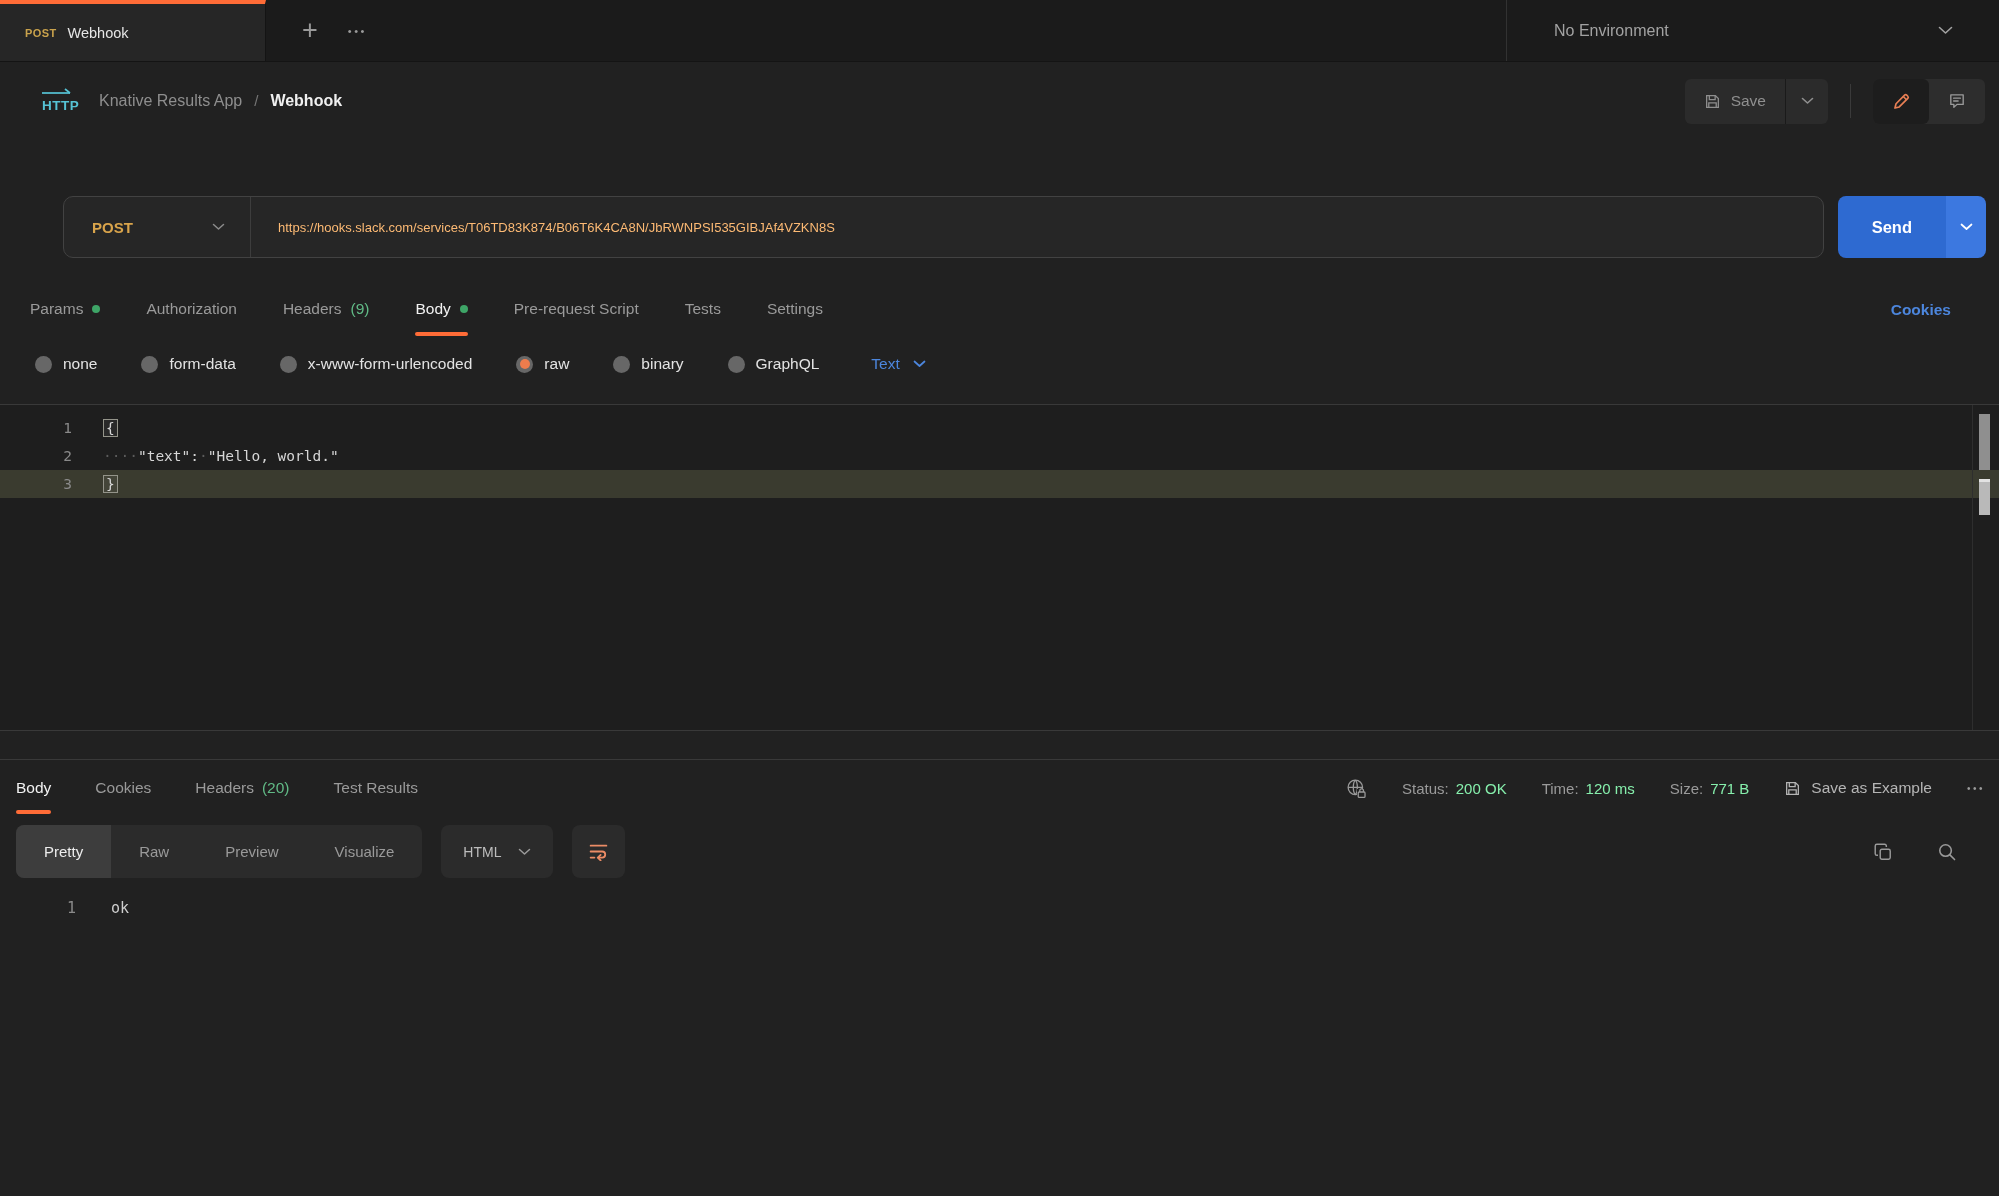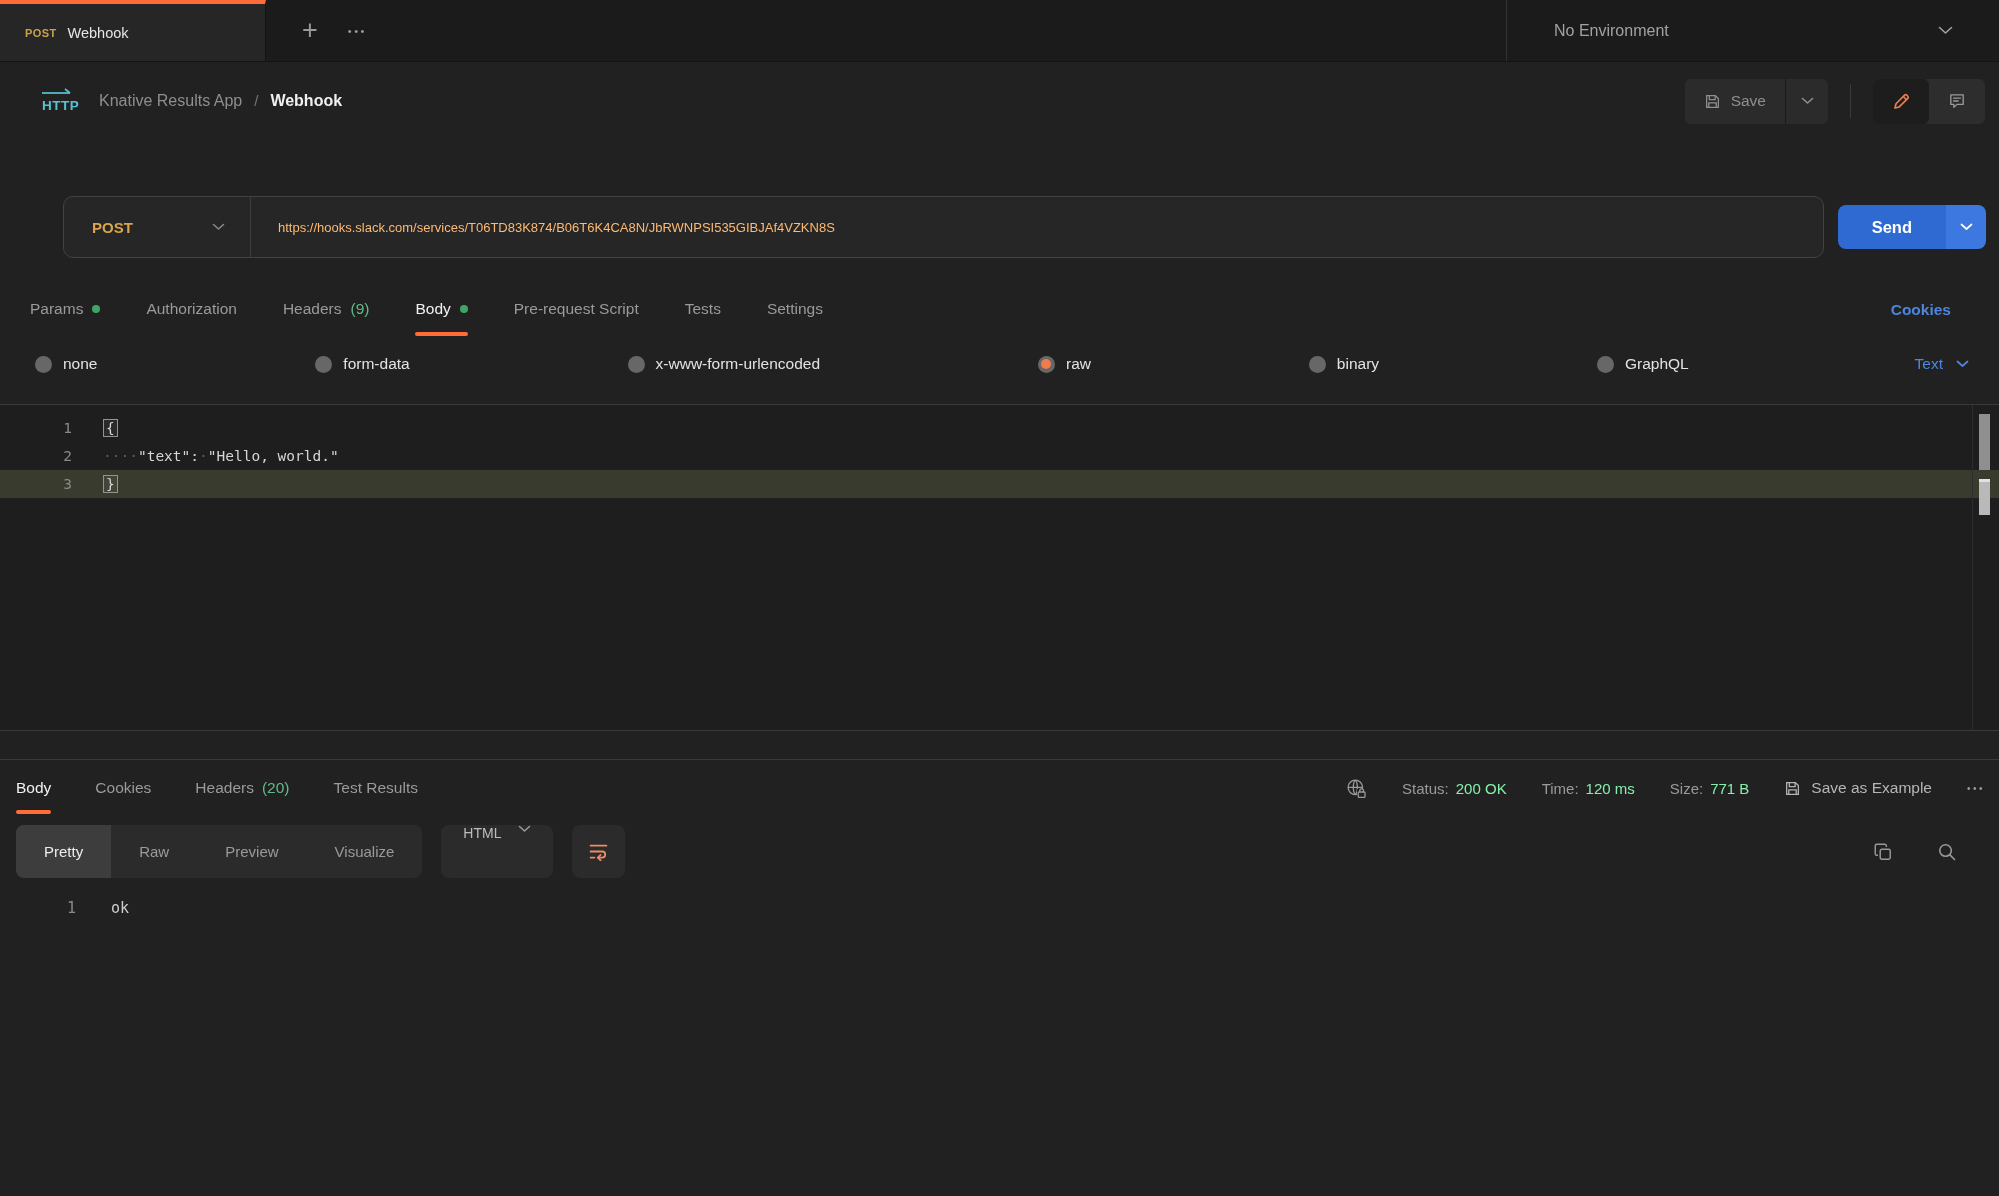--- a/index.html
+++ b/index.html
@@ -40,33 +40,33 @@
   .doc-seg.active { background:#1d1d1d; border-radius:6px; }
   
   .url-row { display:flex; align-items:center; margin:56px 13px 0 63px; gap:14px; }
   .url-box { flex:1; height:62px; background:#262626; border:1px solid #424242; border-radius:10px;
              display:flex; align-items:center; overflow:hidden; }
   .method-select { width:186px; display:flex; align-items:center; justify-content:space-between;
                    padding:0 25px 0 28px; cursor:pointer; }
   .method-label { color:#d9a44b; font-weight:700; font-size:15px; }
   .url-divider { width:1px; align-self:stretch; background:#3d3d3d; }
   .url-text { padding-left:27px; font-size:13px; color:#fdba74; white-space:nowrap; cursor:text; }
-  .send-btn { display:flex; height:44px; border-radius:8px; overflow:hidden; cursor:pointer; }
+  .send-btn { display:flex; height:62px; border-radius:8px; overflow:hidden; cursor:pointer; }
   .send-main { background:#2e6ad1; color:#fff; font-weight:600; font-size:16.5px; display:flex; align-items:center; padding:0 34px; }
   .send-caret { width:40px; background:#3c78e0; display:flex; align-items:center; justify-content:center; color:#fff; }
   
   .req-tabs { display:flex; align-items:center; gap:46px; margin:40px 48px 0 30px; font-size:15.5px; }
   .rtab { position:relative; display:flex; align-items:center; gap:9px; color:#9a9a9a; cursor:pointer; padding:2px 0 4px; }
   .rtab.active { color:#f2f2f2; }
   .rtab.active::after { content:""; position:absolute; left:0; right:0; bottom:-14px; height:4px; background:#ff6c37; border-radius:2px; }
   .gdot { width:8px; height:8px; border-radius:50%; background:#3ea567; }
   .count { color:#61ba86; }
   .cookies-link { margin-left:auto; color:#4c86dd; font-weight:700; cursor:pointer; }
   
-  .body-type-row { display:flex; align-items:center; gap:44px; margin:33px 30px 0 35px;justify-content:space-between; }
+  .body-type-row { display:flex; align-items:center; gap:44px; margin:33px 30px 0 35px; }
   .bt { display:flex; align-items:center; gap:11px; color:#e3e3e3; font-size:15.5px; cursor:pointer; }
   .radio { width:17px; height:17px; border-radius:50%; background:#676767; position:relative; flex:0 0 auto; }
   .radio.sel::after { content:""; position:absolute; inset:3.5px; background:#ee7c4d; border-radius:50%; }
   .lang-select { display:flex; align-items:center; gap:13px; color:#4c86dd; font-weight:400; font-size:15.5px; margin-left:8px; cursor:pointer; }
   
   .editor { position:relative; margin-top:31px; border-top:1px solid #393939; border-bottom:1px solid #393939;
             background:#1e1e1e; height:327px; padding-top:9px;
             font-family:"DejaVu Sans Mono", monospace; font-size:14.5px; }
   .eline { display:flex; height:28px; line-height:28px; }
   .egutter { flex:0 0 72px; text-align:right; color:#8a8a8a; cursor:default; }
@@ -86,21 +86,21 @@
   .res-meta { margin-left:auto; display:flex; align-items:center; gap:35px; font-size:15px; }
   .meta-pair { display:flex; gap:7px; }
   .meta-label { color:#9a9a9a; }
   .meta-value { color:#86efac; }
   .save-example { display:flex; align-items:center; gap:10px; color:#b5b5b5; font-size:15.5px; cursor:pointer; }
   .res-more { color:#9a9a9a; font-size:10px; letter-spacing:2.5px; cursor:pointer; }
   .res-toolbar { display:flex; align-items:center; margin-top:9px; }
   .seg { display:flex; background:#2b2b2b; border-radius:8px; overflow:hidden; height:53px; }
   .seg-item { display:flex; align-items:center; padding:0 28px; color:#9a9a9a; font-size:15px; cursor:pointer; }
   .seg-item.active { background:#3d3d3d; color:#ededed; }
-  .fmt-btn { margin-left:19px; height:53px; background:#2b2b2b; border-radius:8px; display:flex; 
+  .fmt-btn { margin-left:19px; height:53px; background:#2b2b2b; border-radius:8px; display:flex; align-items:center;
              gap:17px; padding:0 22px; color:#bdbdbd; font-size:14px; cursor:pointer; }
   .wrap-btn { margin-left:19px; width:53px; height:53px; background:#2b2b2b; border-radius:8px;
               display:flex; align-items:center; justify-content:center; cursor:pointer; }
   .res-icons { margin-left:auto; display:flex; gap:44px; color:#9a9a9a; padding-right:28px; }
   .res-icons > span { cursor:pointer; display:flex; }
   .res-body { margin-top:21px; display:flex; font-family:"DejaVu Sans Mono", monospace; font-size:15px; }
   .res-gutter { flex:0 0 60px; text-align:right; color:#8a8a8a; }
   .res-text { padding-left:35px; color:#cfcfcf; }
 </style>
 </head>

